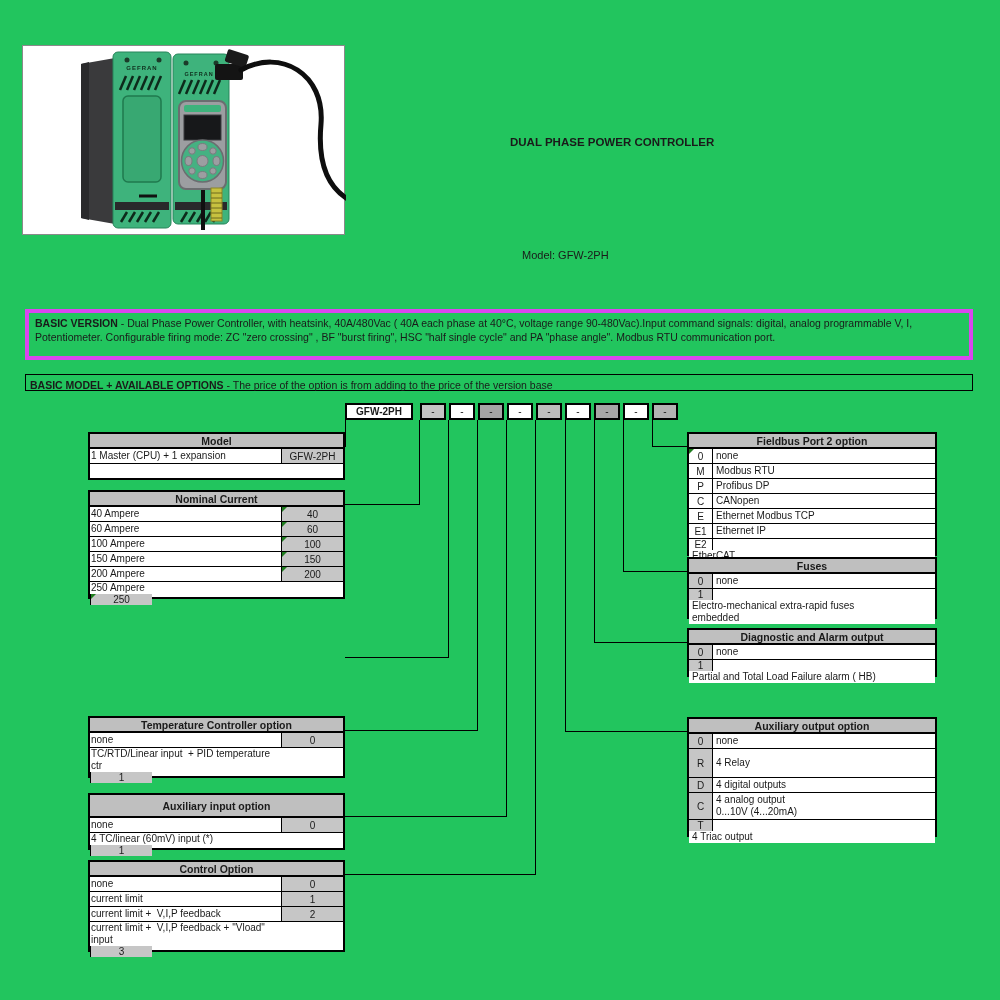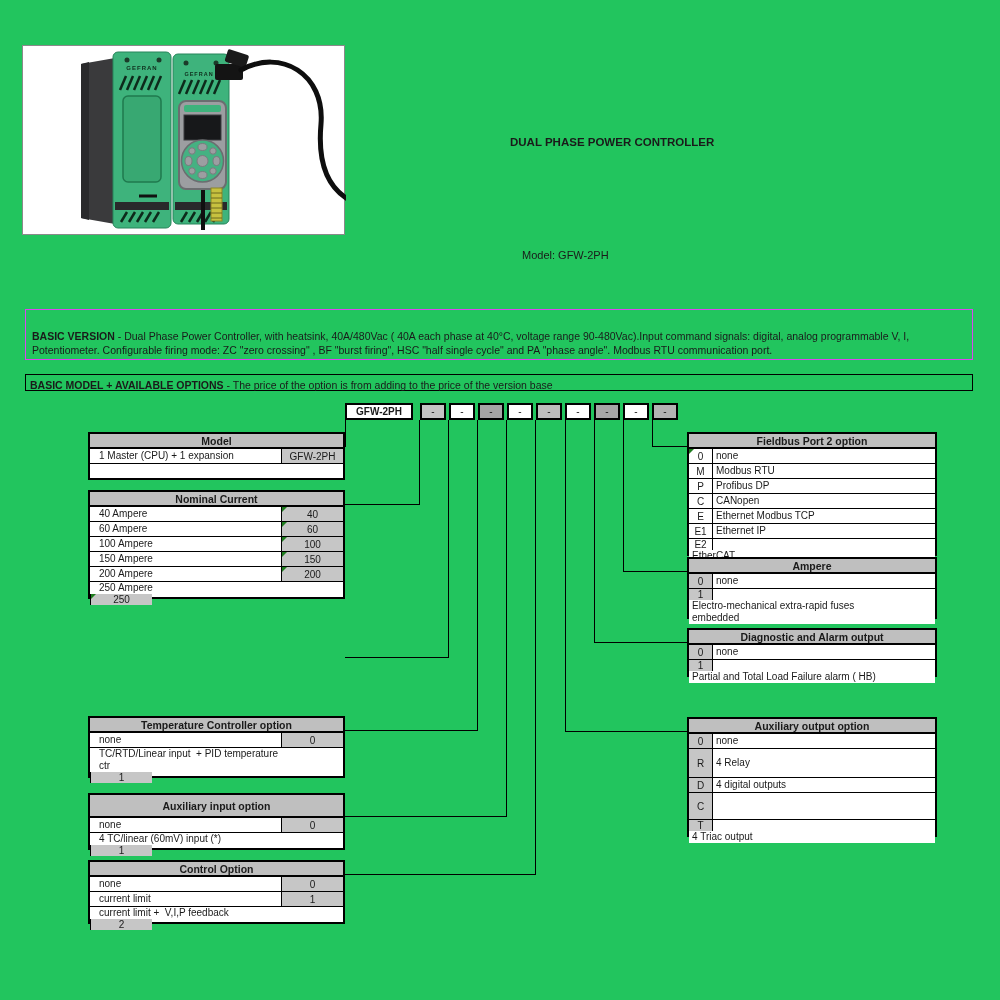--- a/index.html
+++ b/index.html
@@ -9,22 +9,22 @@
 
   
   .photo-frame{position:absolute;left:22px;top:45px;width:323px;height:190px;
                border:1px solid #8a8a8a;background:#fff;}
 
   
   .doc-title{position:absolute;left:510px;top:136px;font-size:11.5px;font-weight:bold;white-space:nowrap;}
   .model-label{position:absolute;left:522px;top:249px;font-size:11px;white-space:nowrap;}
 
   
-  .basic-version{position:absolute;left:25px;top:309px;width:948px;height:51px;border:1px solid #d946ef;
-                 font-size:10.5px;line-height:14px;padding:19px 6px;white-space:pre-line;}
+  .basic-version{position:absolute;left:25px;top:309px;width:948px;height:51px;border:4px solid #d946ef;
+                 font-size:10.5px;line-height:14px;padding:3px 6px;white-space:pre-line;}
   .basic-version b{white-space:normal;}
   .options-bar{position:absolute;left:25px;top:374px;width:948px;height:17px;border:1px solid #000;
                font-size:10.5px;line-height:15px;padding:3px 4px;white-space:nowrap;}
 
   
   .code-box{position:absolute;top:403px;height:17px;border:2px solid #000;background:#fff;
             display:flex;align-items:center;justify-content:center;font-size:10px;}
   .code-box.model{left:345px;width:68px;font-weight:bold;}
   .code-box.dash{width:26px;}
 
@@ -34,21 +34,21 @@
   .connR{border-left:1px solid #000;border-bottom:1px solid #000;}
   .connV{border-left:1px solid #000;}
 
   
   .tbl{position:absolute;left:88px;width:257px;border:2px solid #000;background:#fff;font-size:10px;}
   .tbl.right{left:687px;width:250px;}
   .hdr{height:15px;line-height:12px;border-bottom:2px solid #000;background:#bfbfbf;
        font-weight:bold;text-align:center;font-size:10.5px;padding-top:1px;}
   .row{display:flex;height:15px;border-bottom:1px solid #000;align-items:stretch;}
   .row:last-child{border-bottom:none;flex-direction:column;}
-  .lbl{flex:1;padding:0 9px;display:flex;align-items:center;white-space:pre;line-height:12px;background:#fff;}
+  .lbl{flex:1;padding:0 1px;display:flex;align-items:center;white-space:pre;line-height:12px;background:#fff;}
   .val{width:62px;border-left:1px solid #000;background:#c6c6c6;display:flex;align-items:center;
        justify-content:center;position:relative;}
   .codecell{width:24px;border-right:1px solid #000;background:#c6c6c6;display:flex;align-items:center;
        justify-content:center;position:relative;}
   .tbl.codes-white .codecell{background:#fff;}
   .desc{flex:1;padding:0 3px;display:flex;align-items:center;white-space:pre;line-height:12px;background:#fff;}
   .val.plain{background:#fff;}
 
   
   .gmark{position:absolute;top:0;left:0;width:0;height:0;
@@ -269,20 +269,25 @@
       <div class="val">0</div>
     </div>
     <div class="row">
       <div class="lbl">current limit</div>
       <div class="val">1</div>
     </div>
     <div class="row">
       <div class="lbl">current limit +  V,I,P feedback</div>
       <div class="val">2</div>
     </div>
+    <div class="row" style="height:28px">
+      <div class="lbl">current limit +  V,I,P feedback + "Vload"
+input</div>
+      <div class="val">3</div>
+    </div>
   </div>
 
   <div class="tbl right codes-white" style="top:432px">
     <div class="hdr">Fieldbus Port 2 option</div>
     <div class="row">
       <div class="codecell">
           <span class="gmark"></span>
           <span>0</span>
         </div>
       <div class="desc">none</div>
@@ -307,21 +312,21 @@
       <div class="codecell">E1</div>
       <div class="desc">Ethernet IP</div>
     </div>
     <div class="row">
       <div class="codecell">E2</div>
       <div class="desc">EtherCAT</div>
     </div>
   </div>
 
   <div class="tbl right" style="top:557px">
-    <div class="hdr">Ampere</div>
+    <div class="hdr">Fuses</div>
     <div class="row">
       <div class="codecell">0</div>
       <div class="desc">none</div>
     </div>
     <div class="row" style="height:28px">
       <div class="codecell">1</div>
       <div class="desc">Electro-mechanical extra-rapid fuses
 embedded</div>
     </div>
   </div>
@@ -347,20 +352,22 @@
     <div class="row" style="height:29px">
       <div class="codecell">R</div>
       <div class="desc">4 Relay</div>
     </div>
     <div class="row">
       <div class="codecell">D</div>
       <div class="desc">4 digital outputs</div>
     </div>
     <div class="row" style="height:27px">
       <div class="codecell">C</div>
+      <div class="desc">4 analog output
+0...10V (4...20mA)</div>
     </div>
     <div class="row">
       <div class="codecell">T</div>
       <div class="desc">4 Triac output</div>
     </div>
   </div>
 
 </div>
 
 </body></html>

